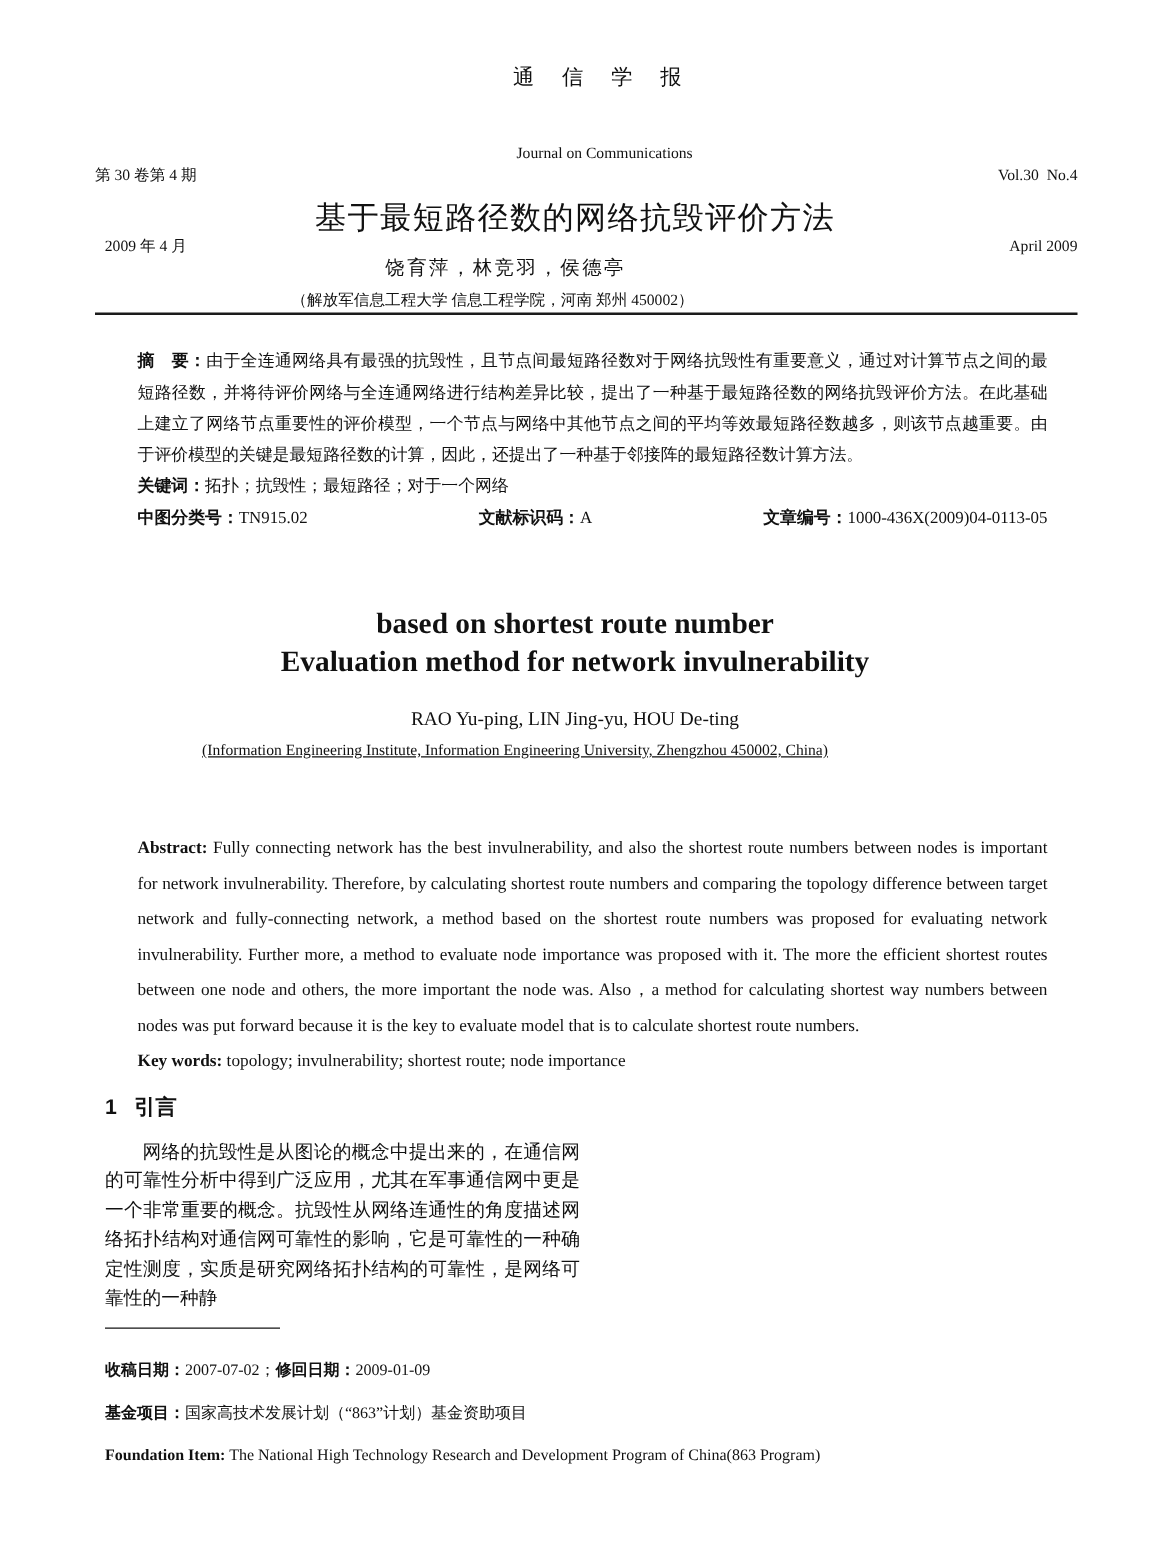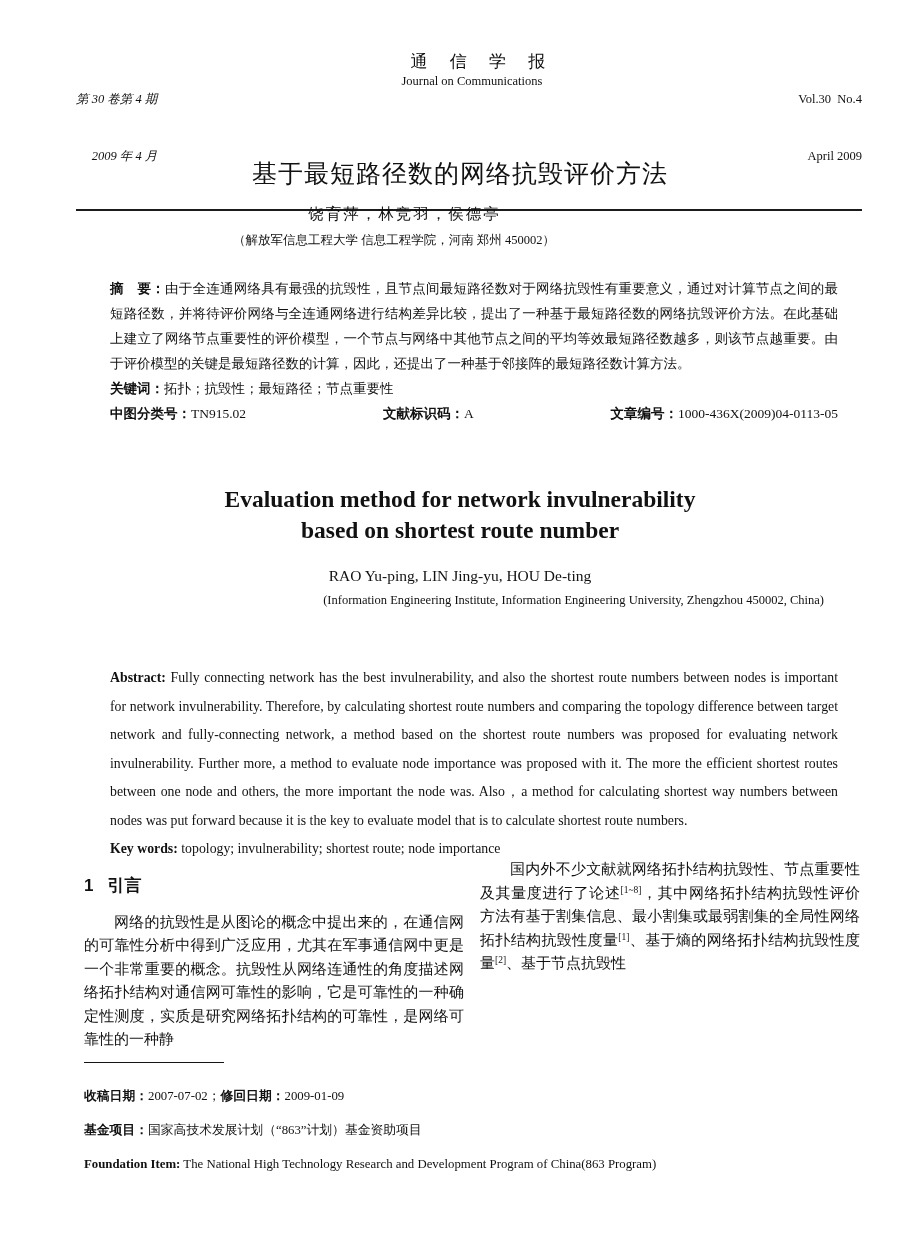--- a/index.html
+++ b/index.html
@@ -6,42 +6,42 @@
   .page{
     position:relative;width:920px;height:1249px;margin:0 auto;background:#ffffff;
     font-family:"Liberation Serif","DejaVu Serif",serif;color:#111;overflow:hidden;
   }
   
   .hdr{
     position:absolute;top:52px;left:76px;width:786px;
     display:flex;justify-content:space-between;align-items:flex-start;
     border-bottom:2.5px solid #1b1b1b;padding-bottom:5px;
   }
-  .hdr-small{font-size:12.5px;line-height:19px;white-space:pre;}
-  .hdr-left{text-align:right;font-style:italic;}
-  .hdr-center{text-align:left;}
+  .hdr-small{font-size:12.5px;line-height:19px;white-space:pre;margin-top:41px;}
+  .hdr-left{text-align:center;}
+  .hdr-center{text-align:right;}
   .hdr-right{text-align:right;}
   .jname-cn{font-size:17px;letter-spacing:9px;line-height:20px;padding-left:9px;}
   
   .title-cn{position:absolute;top:140px;left:0;width:920px;text-align:center;
     font-size:25px;font-weight:400;letter-spacing:1px;}
   .authors-cn{position:absolute;top:204px;left:0;width:809px;text-align:center;
     font-size:15.5px;letter-spacing:2px;}
   .affil-cn{position:absolute;top:232px;left:0;width:788px;text-align:center;font-size:12.5px;}
   
   .abs-block{position:absolute;top:276px;left:110px;width:728px;
     font-size:13.5px;line-height:25px;text-align:justify;}
   .cjk-lbl{font-weight:700;font-family:"Liberation Sans","DejaVu Sans",sans-serif;font-size:13.5px;}
   .kw-line{text-align:left;}
   .clc-row{display:flex;justify-content:space-between;text-align:left;}
   
   .title-en{position:absolute;top:484px;left:0;width:920px;text-align:center;
     font-size:23.5px;font-weight:700;line-height:31px;}
   .authors-en{position:absolute;top:567px;left:0;width:920px;text-align:center;font-size:15.5px;}
-  .affil-en{position:absolute;top:593px;left:0;width:824px;text-align:right;font-size:12.5px;}
+  .affil-en{position:absolute;top:593px;left:0;width:824px;text-align:center;font-size:12.5px;text-decoration:underline;}
   
   .abs-en{position:absolute;top:640px;left:110px;width:728px;
     font-size:13.8px;line-height:28.5px;text-align:justify;margin-top:24px;}
   .lat-lbl{font-weight:700;}
   .kw-en{text-align:left;}
   
   .body-cols{position:absolute;top:858px;left:84px;width:776px;display:flex;gap:16px;}
   .col{width:380px;font-size:15px;line-height:23.5px;text-align:justify;}
   .sec-h{font-family:"Liberation Sans","DejaVu Sans",sans-serif;font-weight:700;
     font-size:17px;margin:16px 0 13px 0;text-align:left;}
@@ -73,47 +73,46 @@
       <div>April 2009</div>
     </div>
   </header>
 
   <h1 class="title-cn">基于最短路径数的网络抗毁评价方法</h1>
   <div class="authors-cn">饶育萍，林竞羽，侯德亭</div>
   <div class="affil-cn">（解放军信息工程大学 信息工程学院，河南 郑州 450002）</div>
 
   <div class="abs-block">
     <p class="para-cont"><span class="cjk-lbl">摘　要：</span><span>由于全连通网络具有最强的抗毁性，且节点间最短路径数对于网络抗毁性有重要意义，通过对计算节点之间的最短路径数，并将待评价网络与全连通网络进行结构差异比较，提出了一种基于最短路径数的网络抗毁评价方法。在此基础上建立了网络节点重要性的评价模型，一个节点与网络中其他节点之间的平均等效最短路径数越多，则该节点越重要。由于评价模型的关键是最短路径数的计算，因此，还提出了一种基于邻接阵的最短路径数计算方法。</span></p>
-    <div class="kw-line"><span class="cjk-lbl">关键词：</span><span>拓扑；抗毁性；最短路径；节点重要性</span></div>
+    <div class="kw-line"><span class="cjk-lbl">关键词：</span><span>拓扑；抗毁性；最短路径；对于一个网络</span></div>
     <div class="clc-row">
       <span><span class="cjk-lbl">中图分类号：</span><span>TN915.02</span></span>
       <span><span class="cjk-lbl">文献标识码：</span><span>A</span></span>
       <span><span class="cjk-lbl">文章编号：</span><span>1000-436X(2009)04-0113-05</span></span>
     </div>
   </div>
 
   <div class="title-en">
+    <div>based on shortest route number</div>
     <div>Evaluation method for network invulnerability</div>
-    <div>based on shortest route number</div>
   </div>
   <div class="authors-en">RAO Yu-ping, LIN Jing-yu, HOU De-ting</div>
   <div class="affil-en">(Information Engineering Institute, Information Engineering University, Zhengzhou 450002, China)</div>
 
   <div class="abs-en">
     <p class="para-cont"><span class="lat-lbl">Abstract:</span><span> Fully connecting network has the best invulnerability, and also the shortest route numbers between nodes is important for network invulnerability. Therefore, by calculating shortest route numbers and comparing the topology difference between target network and fully-connecting network, a method based on the shortest route numbers was proposed for evaluating network invulnerability. Further more, a method to evaluate node importance was proposed with it. The more the efficient shortest routes between one node and others, the more important the node was. Also，a method for calculating shortest way numbers between nodes was put forward because it is the key to evaluate model that is to calculate shortest route numbers.</span></p>
     <div class="kw-en"><span class="lat-lbl">Key words:</span><span> topology; invulnerability; shortest route; node importance</span></div>
   </div>
 
   <div class="body-cols">
     <div class="col">
       <div class="sec-h"><span class="sec-num">1</span><span>引言</span></div>
       <p class="para">网络的抗毁性是从图论的概念中提出来的，在通信网的可靠性分析中得到广泛应用，尤其在军事通信网中更是一个非常重要的概念。抗毁性从网络连通性的角度描述网络拓扑结构对通信网可靠性的影响，它是可靠性的一种确定性测度，实质是研究网络拓扑结构的可靠性，是网络可靠性的一种静</p>
     </div>
     <div class="col">
-      <p class="para"><span>国内外不少文献就网络拓扑结构抗毁性、节点重要性及其量度进行了论述</span><span class="cite">[1~8]</span><span>，其中网络拓扑结构抗毁性评价方法有基于割集信息、最小割集或最弱割集的全局性网络拓扑结构抗毁性度量</span><span class="cite">[1]</span><span>、基于熵的网络拓扑结构抗毁性度量</span><span class="cite">[2]</span><span>、基于节点抗毁性</span></p>
     </div>
   </div>
 
   <div class="fn-rule"></div>
   <div class="footnote">
     <div><span class="cjk-lbl">收稿日期：</span><span>2007-07-02；</span><span class="cjk-lbl">修回日期：</span><span>2009-01-09</span></div>
     <div><span class="cjk-lbl">基金项目：</span><span>国家高技术发展计划（“863”计划）基金资助项目</span></div>
     <div><span class="lat-lbl">Foundation Item:</span><span> The National High Technology Research and Development Program of China(863 Program)</span></div>
   </div>
 

